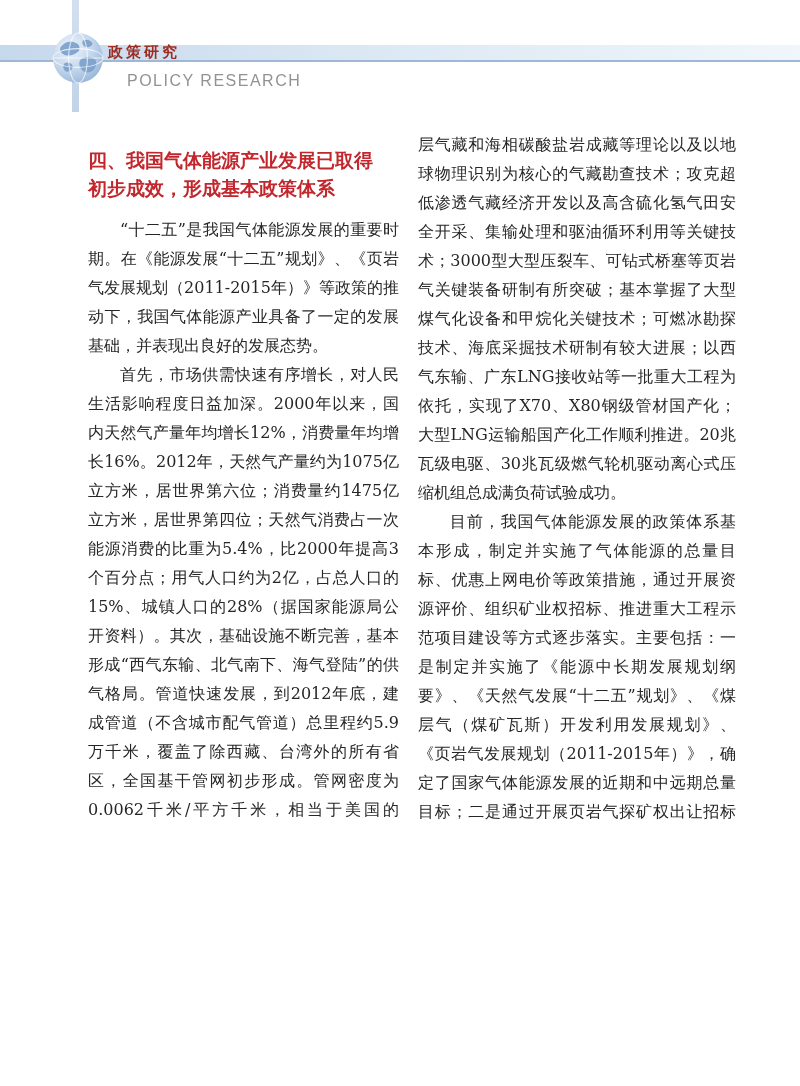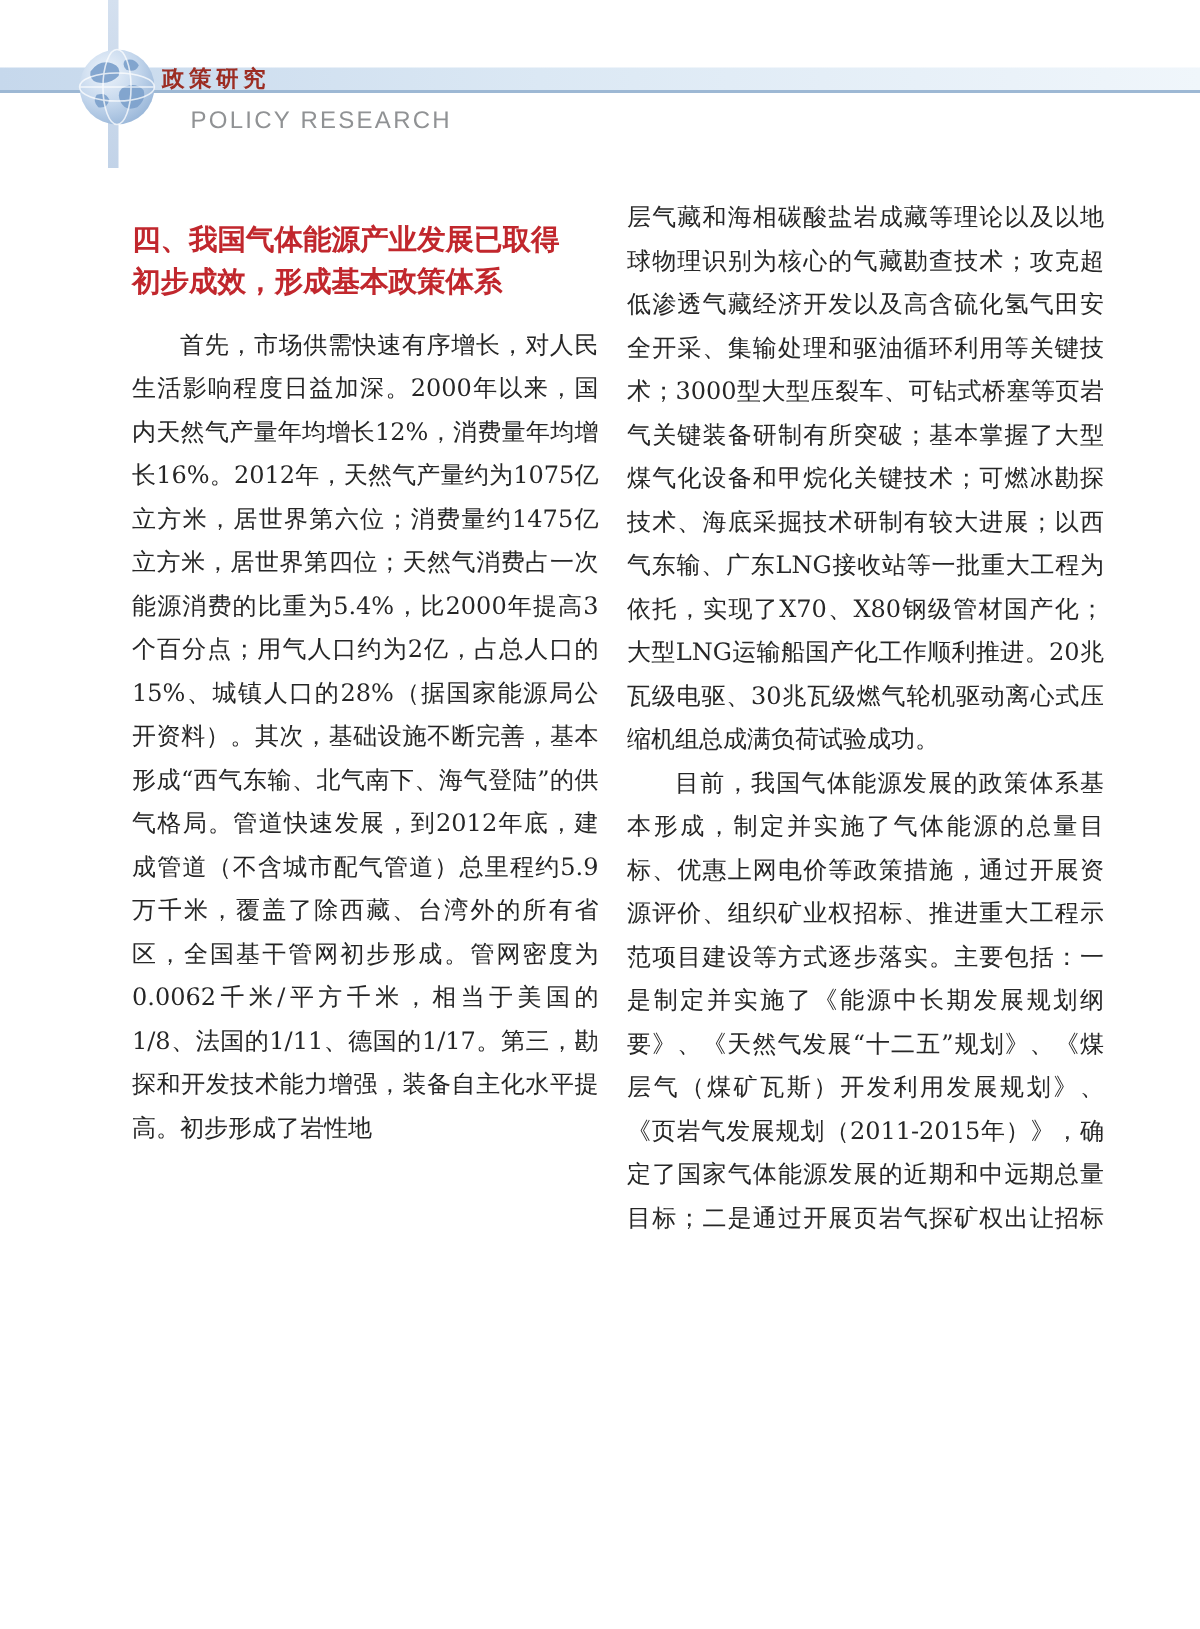--- a/index.html
+++ b/index.html
@@ -97,20 +97,21 @@
     <div class="zh-title">政策研究</div>
     <div class="en-title">POLICY RESEARCH</div>
   </div>
 
   <div class="article">
     <div class="col-left">
       <div class="heading">
         <div>四、我国气体能源产业发展已取得</div>
         <div>初步成效，形成基本政策体系</div>
       </div>
+      <p class="para indent">“十二五”是我国气体能源发展的重要时期。在《能源发展“十二五”规划》、《页岩气发展规划（2011-2015年）》等政策的推动下，我国气体能源产业具备了一定的发展基础，并表现出良好的发展态势。</p>
       <p class="para indent">首先，市场供需快速有序增长，对人民生活影响程度日益加深。2000年以来，国内天然气产量年均增长12%，消费量年均增长16%。2012年，天然气产量约为1075亿立方米，居世界第六位；消费量约1475亿立方米，居世界第四位；天然气消费占一次能源消费的比重为5.4%，比2000年提高3个百分点；用气人口约为2亿，占总人口的15%、城镇人口的28%（据国家能源局公开资料）。其次，基础设施不断完善，基本形成“西气东输、北气南下、海气登陆”的供气格局。管道快速发展，到2012年底，建成管道（不含城市配气管道）总里程约5.9万千米，覆盖了除西藏、台湾外的所有省区，全国基干管网初步形成。管网密度为0.0062千米/平方千米，相当于美国的1/8、法国的1/11、德国的1/17。第三，勘探和开发技术能力增强，装备自主化水平提高。初步形成了岩性地</p>
     </div>
     <div class="col-right">
       <p class="para">层气藏和海相碳酸盐岩成藏等理论以及以地球物理识别为核心的气藏勘查技术；攻克超低渗透气藏经济开发以及高含硫化氢气田安全开采、集输处理和驱油循环利用等关键技术；3000型大型压裂车、可钻式桥塞等页岩气关键装备研制有所突破；基本掌握了大型煤气化设备和甲烷化关键技术；可燃冰勘探技术、海底采掘技术研制有较大进展；以西气东输、广东LNG接收站等一批重大工程为依托，实现了X70、X80钢级管材国产化；大型LNG运输船国产化工作顺利推进。20兆瓦级电驱、30兆瓦级燃气轮机驱动离心式压缩机组总成满负荷试验成功。</p>
       <p class="para indent">目前，我国气体能源发展的政策体系基本形成，制定并实施了气体能源的总量目标、优惠上网电价等政策措施，通过开展资源评价、组织矿业权招标、推进重大工程示范项目建设等方式逐步落实。主要包括：一是制定并实施了《能源中长期发展规划纲要》、《天然气发展“十二五”规划》、《煤层气（煤矿瓦斯）开发利用发展规划》、《页岩气发展规划（2011-2015年）》，确定了国家气体能源发展的近期和中远期总量目标；二是通过开展页岩气探矿权出让招标引入市场机制，进行了矿业权市场化探索，为多种投资主体平等进入页岩气勘查开发领域创造了机会；三是出台了《关于利用煤层气（煤矿瓦斯）发电工作实施意见》等政策，初步建立了煤层气发电成本的全社会费用分摊机制；四是出台了页岩气、煤层气开发利用补贴政策，对页岩气、煤层气开采企业分别给予每立方米0.4元和0.2元的补贴，建立了支持技术研发、示范基地建设、市场应用等各方面的财政投入政策框架；五是初步建立了促进气体能源发展的税收体系，实施了对煤层气开采企业免征所得税、煤层气增值税实行先征后返（即按13%的税率征收再返还8个百分点）等政策。</p>
     </div>
   </div>
 
   <div class="footer-row">
     <span class="page-num">· 28 ·</span>

